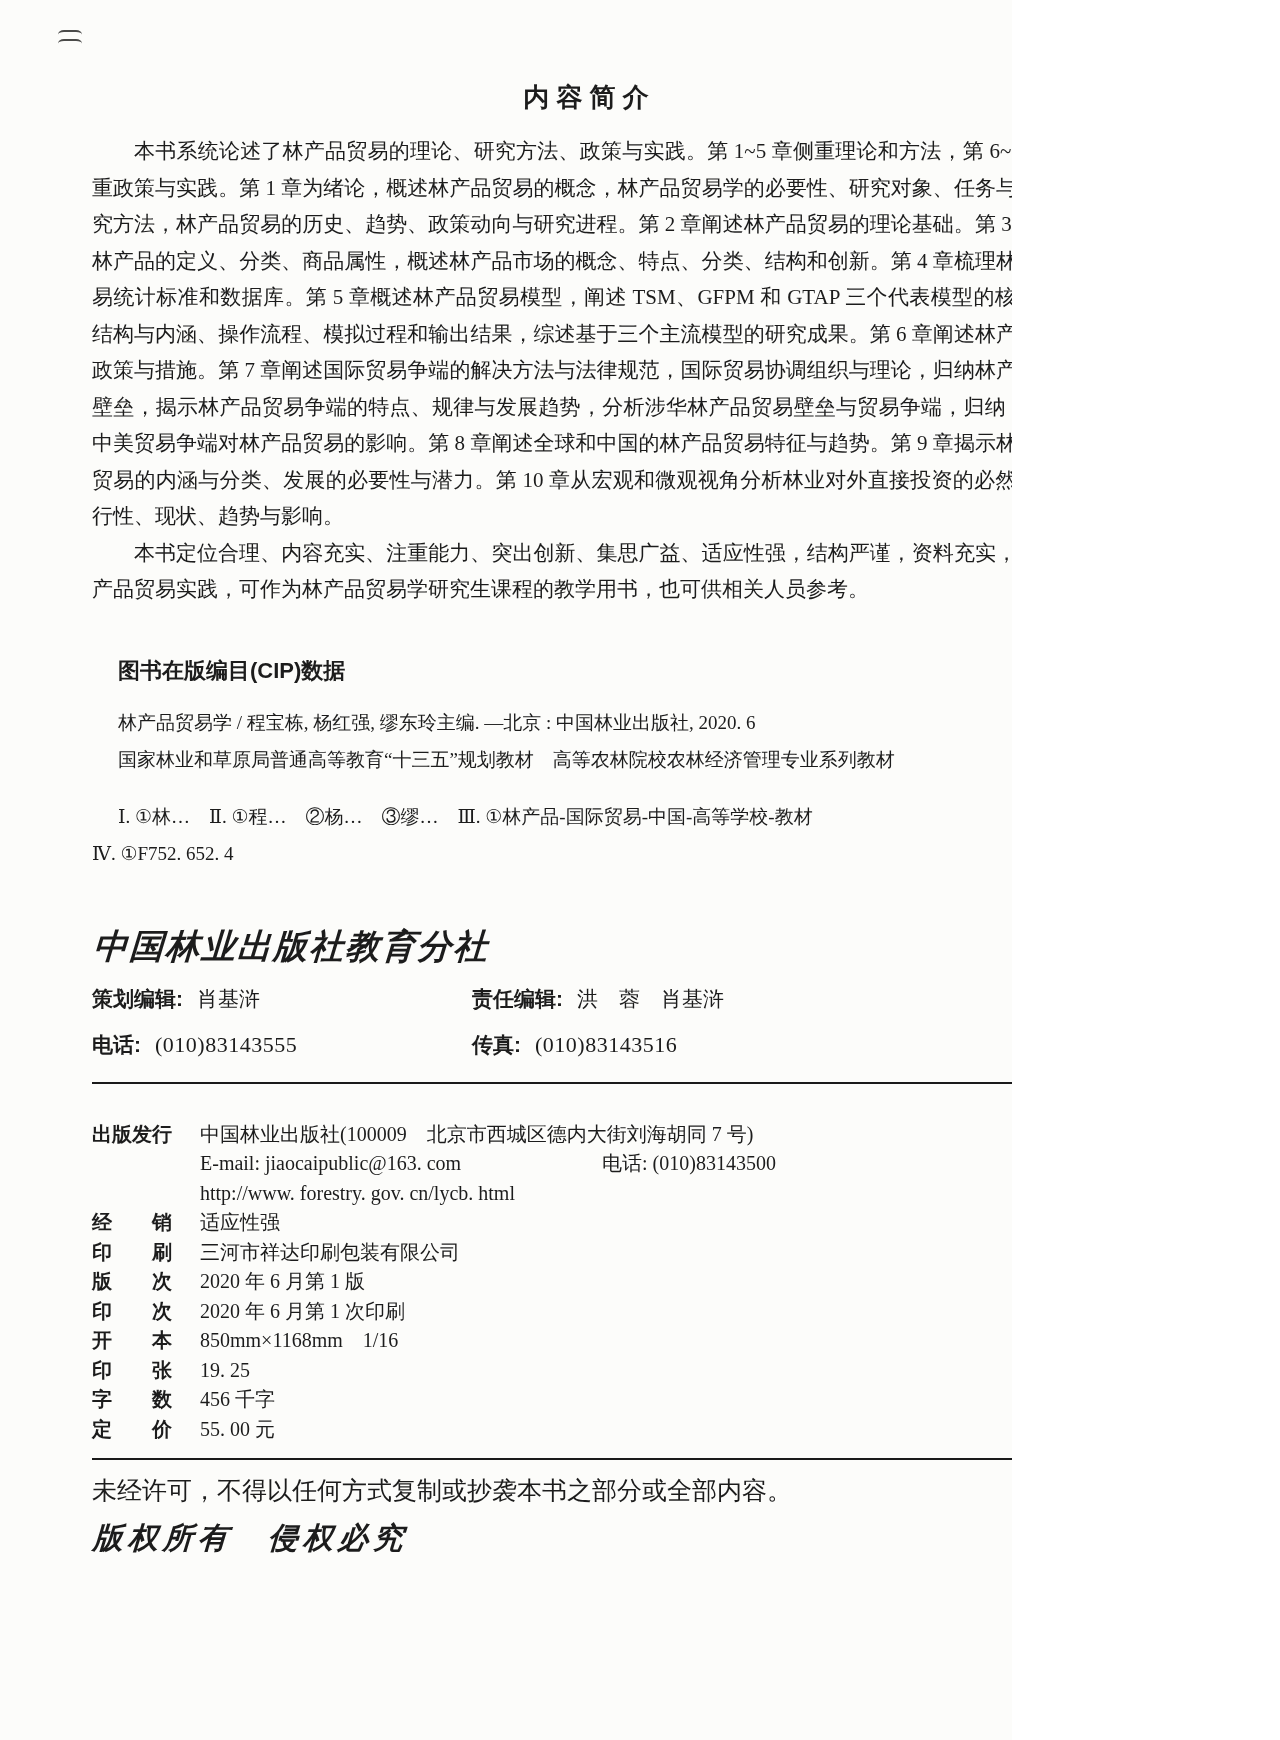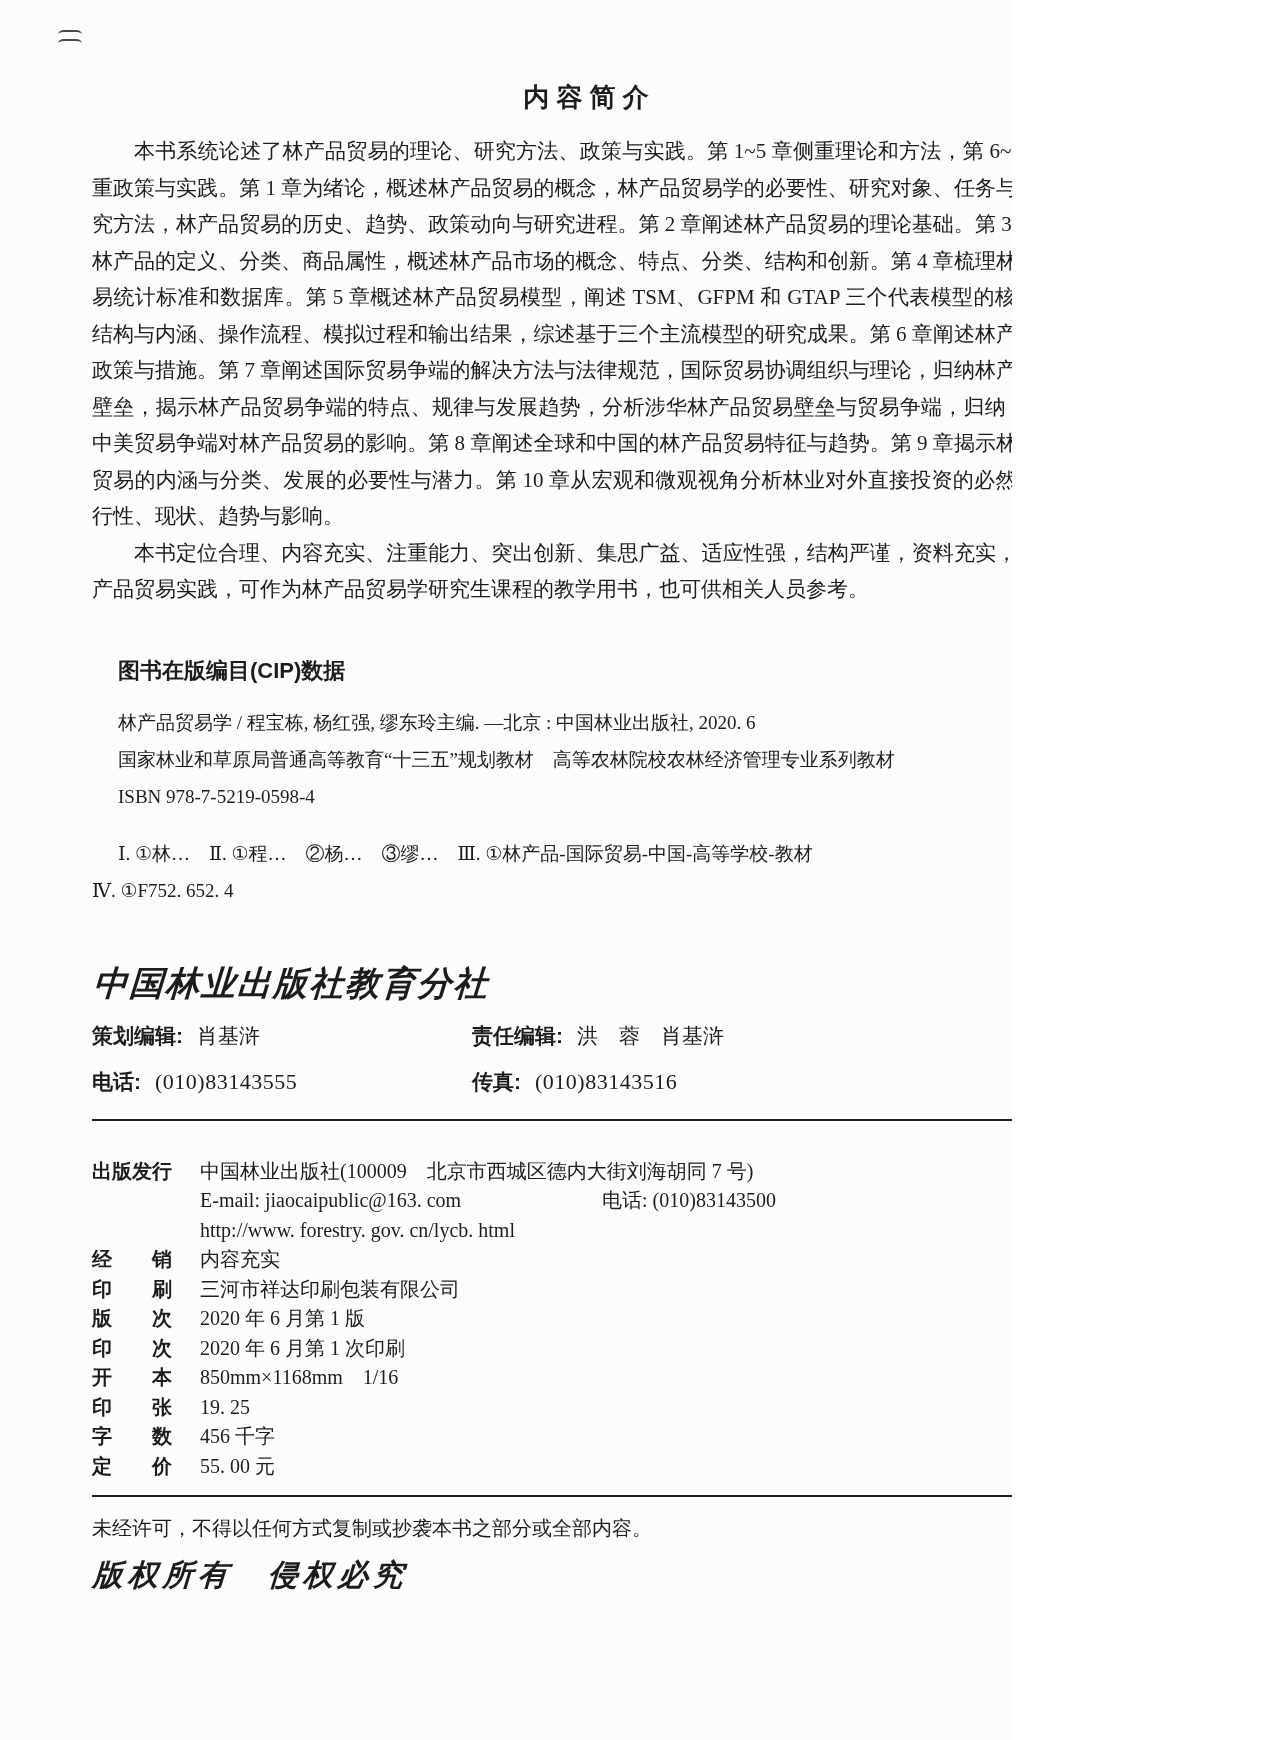--- a/index.html
+++ b/index.html
@@ -70,21 +70,21 @@
   .colophon { margin-top:36px; font-size:20px; }
   .c-row { position:relative; display:flex; line-height:29.5px; }
   .c-label {
     width:108px; flex-shrink:0;
     font-family:"Liberation Sans","DejaVu Sans",sans-serif;
     font-weight:700; white-space:nowrap;
   }
   .c-value { white-space:nowrap; }
   .c-phone { position:absolute; left:510px; top:0; white-space:nowrap; }
 
-  .notice { margin-top:16px; font-size:20px; line-height:30px; }
+  .notice { margin-top:16px; font-size:25px; line-height:30px; }
   .copyright-seal {
     margin-top:12px;
     font-size:30px; font-weight:700; font-style:italic;
     letter-spacing:5px;
     transform:skewX(-3deg);
     transform-origin:left bottom;
   }
 </style>
 </head>
 <body>
@@ -97,21 +97,20 @@
     <h1 class="title">内 容 简 介</h1>
 
     <p class="para para1">本书系统论述了林产品贸易的理论、研究方法、政策与实践。第 1~5 章侧重理论和方法，第 6~10 章侧重政策与实践。第 1 章为绪论，概述林产品贸易的概念，林产品贸易学的必要性、研究对象、任务与基本研究方法，林产品贸易的历史、趋势、政策动向与研究进程。第 2 章阐述林产品贸易的理论基础。第 3 章阐述林产品的定义、分类、商品属性，概述林产品市场的概念、特点、分类、结构和创新。第 4 章梳理林产品贸易统计标准和数据库。第 5 章概述林产品贸易模型，阐述 TSM、GFPM 和 GTAP 三个代表模型的核心数理结构与内涵、操作流程、模拟过程和输出结果，综述基于三个主流模型的研究成果。第 6 章阐述林产品贸易政策与措施。第 7 章阐述国际贸易争端的解决方法与法律规范，国际贸易协调组织与理论，归纳林产品贸易壁垒，揭示林产品贸易争端的特点、规律与发展趋势，分析涉华林产品贸易壁垒与贸易争端，归纳 2018 年中美贸易争端对林产品贸易的影响。第 8 章阐述全球和中国的林产品贸易特征与趋势。第 9 章揭示林业服务贸易的内涵与分类、发展的必要性与潜力。第 10 章从宏观和微观视角分析林业对外直接投资的必然性、可行性、现状、趋势与影响。</p>
     <p class="para">本书定位合理、内容充实、注重能力、突出创新、集思广益、适应性强，结构严谨，资料充实，紧贴林产品贸易实践，可作为林产品贸易学研究生课程的教学用书，也可供相关人员参考。</p>
 
     <h2 class="cip-heading">图书在版编目(CIP)数据</h2>
 
     <div class="cip-block">
       <p class="cip-line indent">林产品贸易学 / 程宝栋, 杨红强, 缪东玲主编. —北京 : 中国林业出版社, 2020. 6</p>
       <p class="cip-line indent">国家林业和草原局普通高等教育“十三五”规划教材　高等农林院校农林经济管理专业系列教材</p>
-      <p class="cip-line indent">ISBN 978-7-5219-0598-4</p>
     </div>
 
     <div class="cip-class">
       <p class="cip-line indent">Ⅰ. ①林…　Ⅱ. ①程…　②杨…　③缪…　Ⅲ. ①林产品-国际贸易-中国-高等学校-教材</p>
       <p class="cip-line">Ⅳ. ①F752. 652. 4</p>
     </div>
 
 
     <div class="pub-name">中国林业出版社教育分社</div>
 
@@ -149,21 +148,21 @@
         <span class="c-value">E-mail: jiaocaipublic@163. com</span>
         <span class="c-phone"><span>电话:</span> <span>(010)83143500</span></span>
       </div>
       <div class="c-row">
         <span class="c-label"></span>
         <span class="c-value">http://www. forestry. gov. cn/lycb. html</span>
       </div>
 
       <div class="c-row">
         <span class="c-label">经　　销</span>
-        <span class="c-value">内容充实</span>
+        <span class="c-value">适应性强</span>
       </div>
       <div class="c-row">
         <span class="c-label">印　　刷</span>
         <span class="c-value">三河市祥达印刷包装有限公司</span>
       </div>
       <div class="c-row">
         <span class="c-label">版　　次</span>
         <span class="c-value">2020 年 6 月第 1 版</span>
       </div>
       <div class="c-row">

